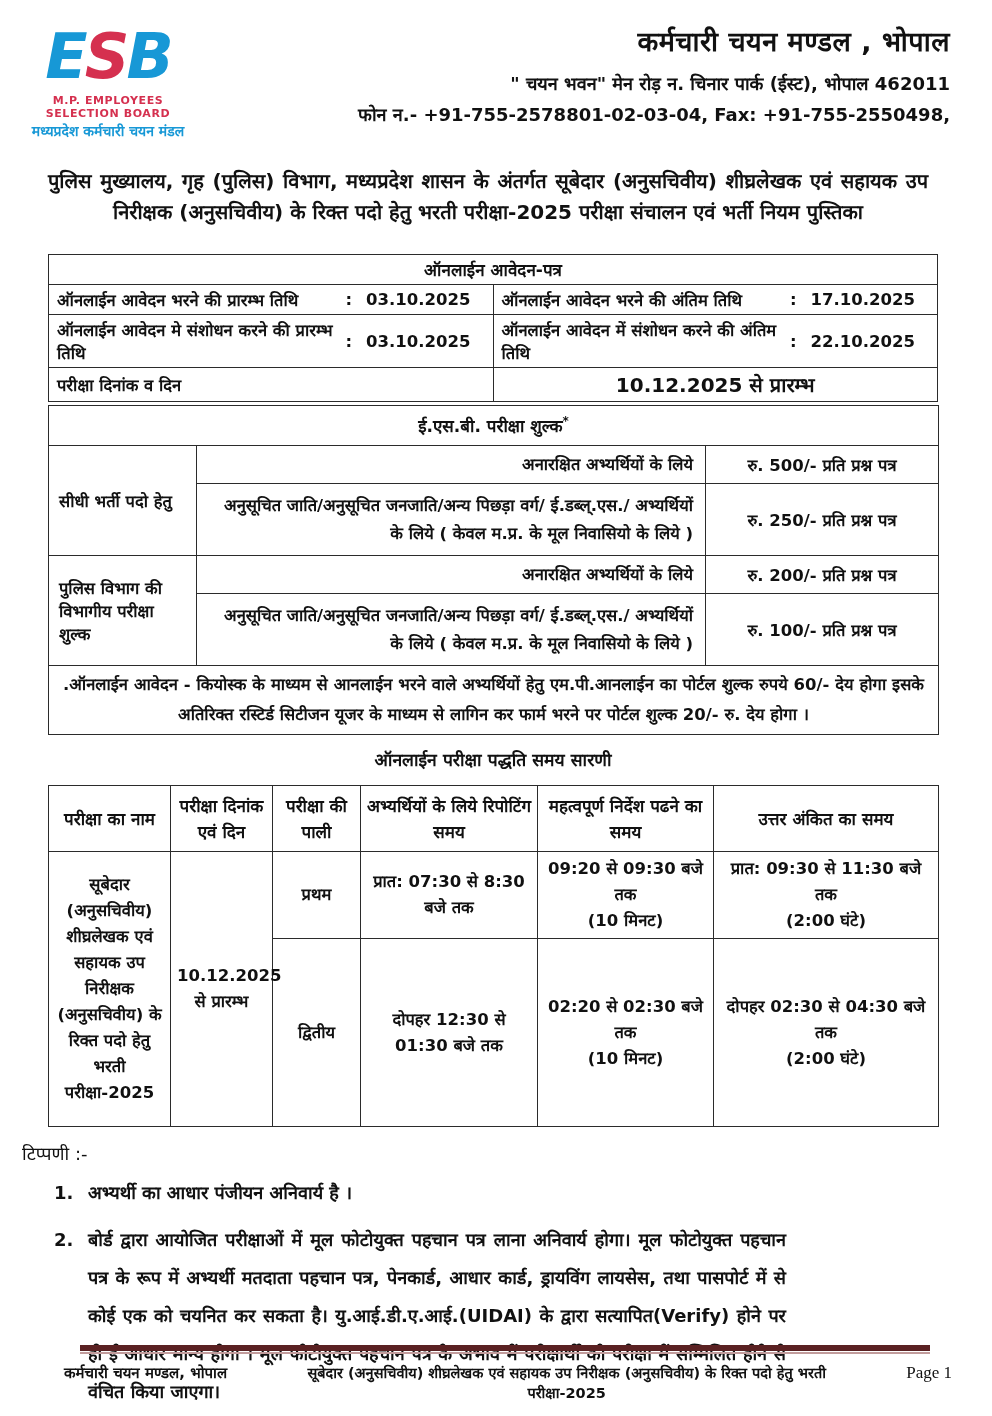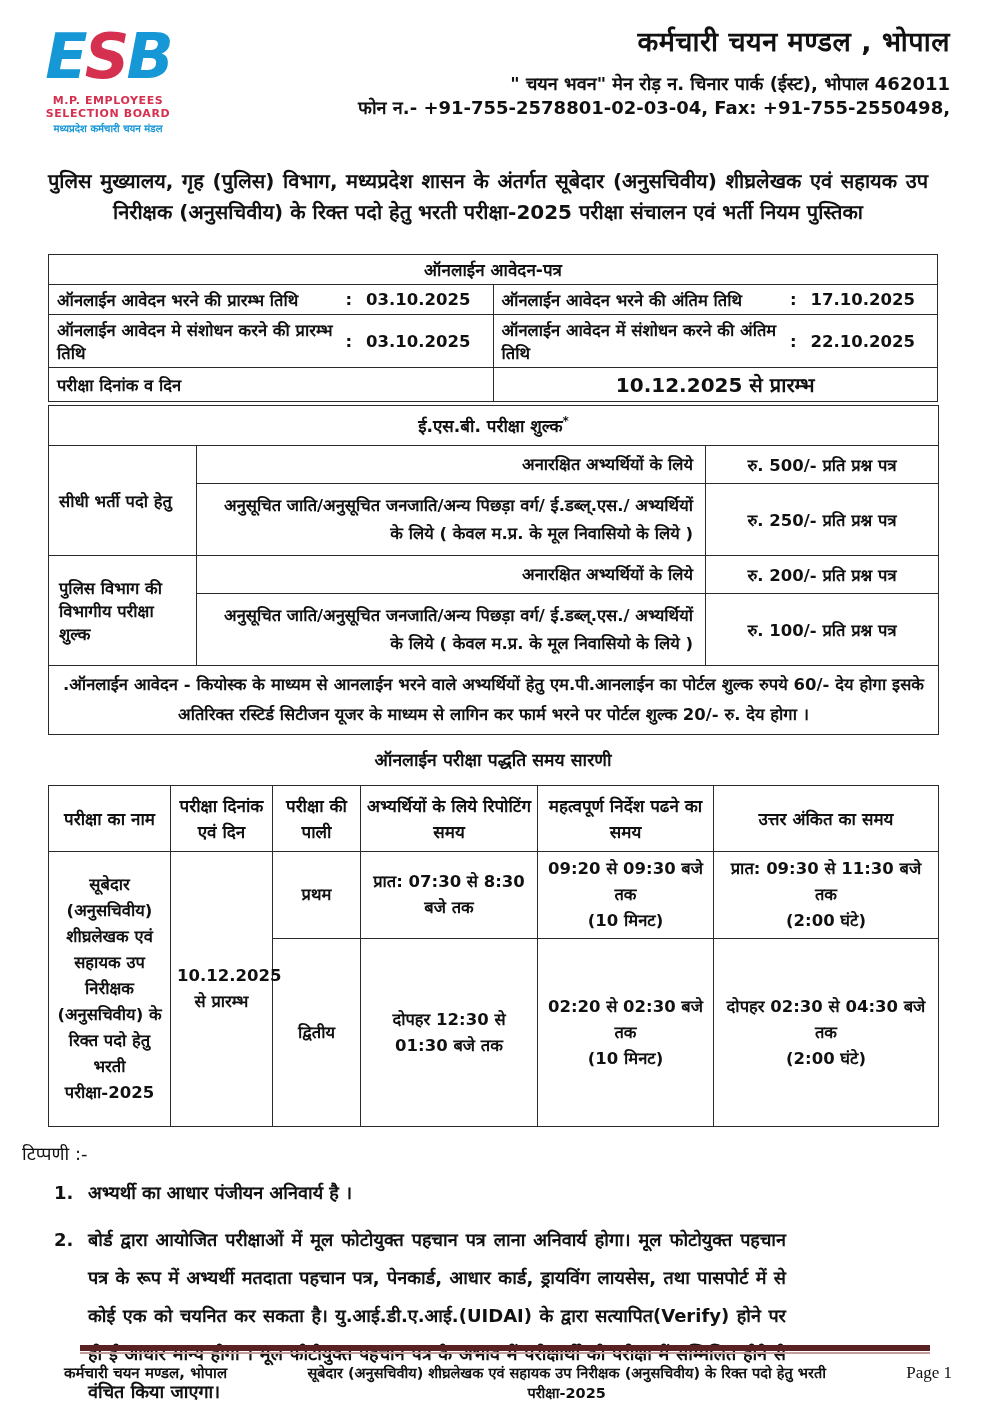--- a/index.html
+++ b/index.html
@@ -19,26 +19,26 @@
   .logo {
     position: absolute; left: 28px; top: 22px; width: 160px; text-align: center;
   }
   .logo-letters {
     font-size: 62px; font-weight: 800; line-height: 70px; letter-spacing: -3px;
     font-style: italic;
   }
   .l-blue { color: #1798d6; }
   .l-red  { color: #d5304f; }
   .logo-sub-en { font-size: 11px; font-weight: 700; color: #d5304f; letter-spacing: 0.6px; margin-top: 2px; }
-  .logo-sub-hi { font-size: 10px; font-weight: 700; color: #1798d6; margin-top: 1px; }
+  .logo-sub-hi { font-size: 14px; font-weight: 700; color: #1798d6; margin-top: 1px; }
 
   .header-text { margin-left: 190px; width: 760px; text-align: right; }
   .org-name { font-size: 27px; font-weight: 700; letter-spacing: 0.5px; }
   .addr     { font-size: 18px; font-weight: 700; margin-top: 12px; }
-  .phone    { font-size: 18px; font-weight: 700; margin-top: 0; }
+  .phone    { font-size: 18px; font-weight: 700; margin-top: 7px; }
   .weblink  { font-size: 19px; color: #cc2a27; margin-top: 14px; font-family: "Liberation Serif", serif; }
 
   
   .doc-title {
     margin: 16px auto 0 48px; width: 880px;
     font-size: 20px; font-weight: 700; line-height: 31px;
     text-align: justify; text-align-last: center;
   }
 
   

